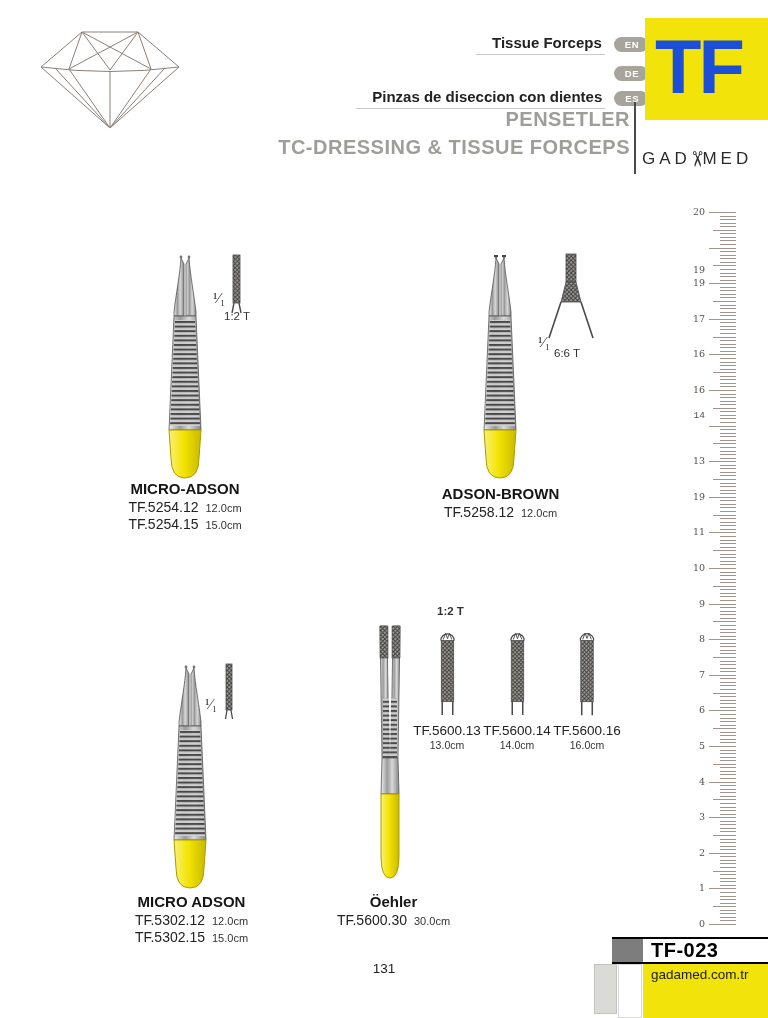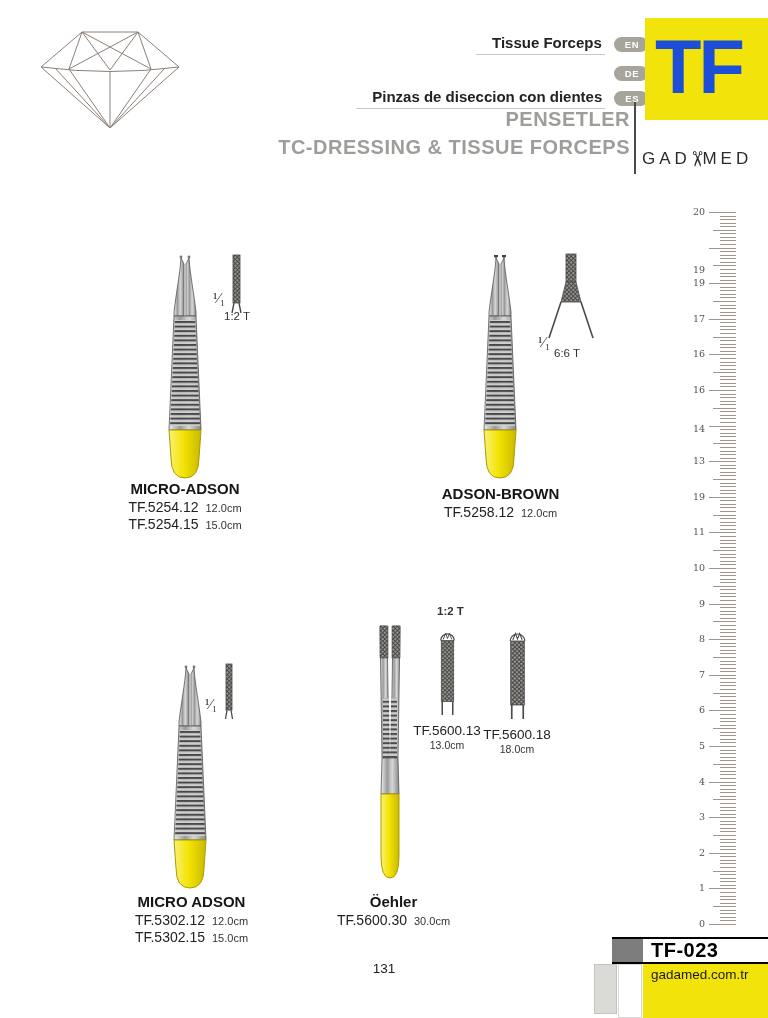--- a/index.html
+++ b/index.html
@@ -191,21 +191,21 @@
     <div class="tick mm" style="top: 185.56px;"></div>
     <div class="tick mm" style="top: 189.12px;"></div>
     <div class="tick mm" style="top: 192.68px;"></div>
     <div class="tick mm" style="top: 196.24px;"></div>
     <div class="tick half" style="top: 199.8px;"></div>
     <div class="tick mm" style="top: 203.36px;"></div>
     <div class="tick mm" style="top: 206.92px;"></div>
     <div class="tick mm" style="top: 210.48px;"></div>
     <div class="tick mm" style="top: 214.04px;"></div>
     <div class="tick cm" style="top: 217.6px;"></div>
-    <span class="rnum" style="top: 221px;">14</span>
+    <span class="rnum" style="top: 208px; font-family: Liberation Mono, monospace;">14</span>
     <div class="tick mm" style="top: 221.16px;"></div>
     <div class="tick mm" style="top: 224.72px;"></div>
     <div class="tick mm" style="top: 228.28px;"></div>
     <div class="tick mm" style="top: 231.84px;"></div>
     <div class="tick half" style="top: 235.4px;"></div>
     <div class="tick mm" style="top: 238.96px;"></div>
     <div class="tick mm" style="top: 242.52px;"></div>
     <div class="tick mm" style="top: 246.08px;"></div>
     <div class="tick mm" style="top: 249.64px;"></div>
     <div class="tick cm" style="top: 253.2px;"></div>
@@ -432,25 +432,32 @@
 <div class="tiplab" style="left:437px;top:605px;font-weight:bold">1:2 T</div>
 <div id="tip-grid" class="abs">
   <div class="tipcell">
     <svg width="21" height="92" viewBox="0 0 22 96">
         <use href="#rodShape"></use>
       </svg>
     <div class="tipcode">TF.5600.13</div>
     <div class="tipsize">13.0cm</div>
   </div>
   <div class="tipcell">
-    <svg width="23" height="96" viewBox="0 0 22 96" preserveAspectRatio="none">
+    <svg width="21" height="92" viewBox="0 0 22 96">
         <use href="#rodShape"></use>
       </svg>
-    <div class="tipcode">TF.5600.18</div>
-    <div class="tipsize">18.0cm</div>
+    <div class="tipcode">TF.5600.14</div>
+    <div class="tipsize">14.0cm</div>
+  </div>
+  <div class="tipcell">
+    <svg width="22" height="92" viewBox="0 0 22 96">
+        <use href="#rodShape"></use>
+      </svg>
+    <div class="tipcode">TF.5600.16</div>
+    <div class="tipsize">16.0cm</div>
   </div>
 </div>
 
 <div class="abs pagenum">131</div>
 <div class="f-line" style="left:612px;top:937px;width:156px"></div>
 <div class="abs f-gray"></div>
 <div class="abs f-code">TF-023</div>
 <div class="f-line" style="left:612px;top:962px;width:156px"></div>
 <div class="abs f-lgray"></div>
 <div class="abs f-white"></div>

